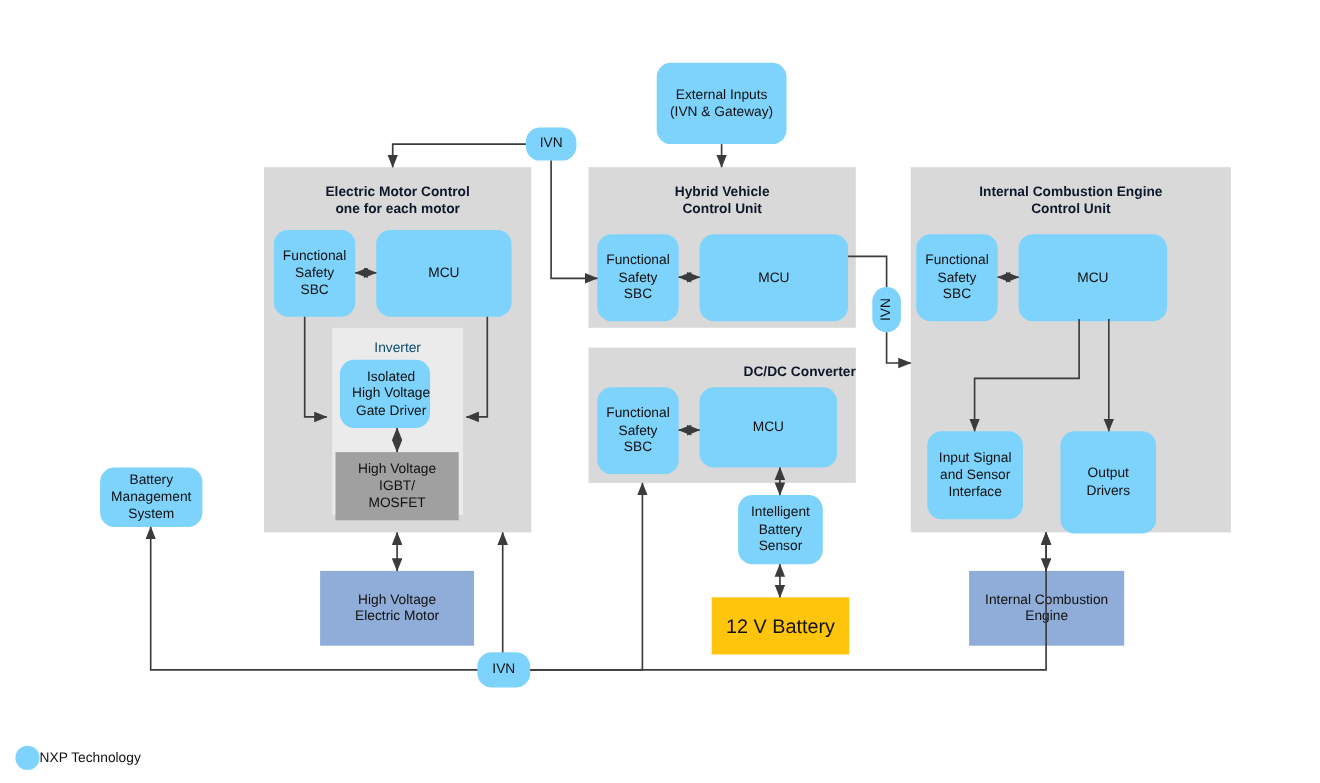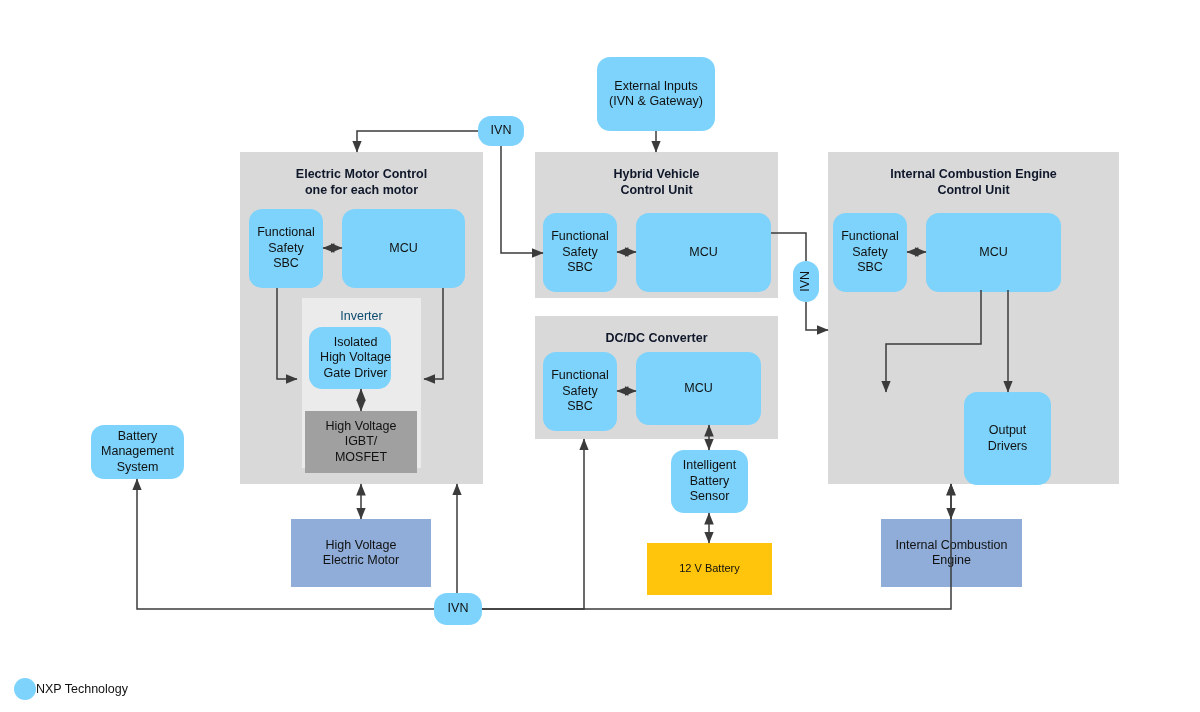--- a/index.html
+++ b/index.html
@@ -143,21 +143,21 @@
       <span class="lbl">Safety</span>
       <span class="lbl">SBC</span>
     </div>
   </div>
 
   <div class="node nxp" style="left:636px;top:213px;width:135px;height:79px;font-size:12.5px;">
     <span>MCU</span>
   </div>
 
   <div class="group" style="left:535px;top:316px;width:243px;height:123px;">
-    <div class="grp-title" style="top:14px;">
+    <div class="grp-title" style="top:14px;text-align:right;">
       <span class="lbl">DC/DC Converter</span>
     </div>
   </div>
 
   <div class="node nxp" style="left:543px;top:352px;width:74px;height:79px;font-size:12.5px;">
     <div>
       <span class="lbl">Functional</span>
       <span class="lbl">Safety</span>
       <span class="lbl">SBC</span>
     </div>
@@ -179,20 +179,27 @@
       <span class="lbl">Functional</span>
       <span class="lbl">Safety</span>
       <span class="lbl">SBC</span>
     </div>
   </div>
 
   <div class="node nxp" style="left:926px;top:213px;width:135px;height:79px;font-size:12.5px;">
     <span>MCU</span>
   </div>
 
+  <div class="node nxp" style="left:843px;top:392px;width:87px;height:80px;font-size:12.5px;">
+    <div>
+      <span class="lbl">Input Signal</span>
+      <span class="lbl">and Sensor</span>
+      <span class="lbl">Interface</span>
+    </div>
+  </div>
 
   <div class="node nxp" style="left:964px;top:392px;width:87px;height:93px;font-size:12.5px;">
     <div>
       <span class="lbl">Output</span>
       <span class="lbl">Drivers</span>
     </div>
   </div>
 
   <div class="node nxp" style="left:597px;top:57px;width:118px;height:74px;font-size:12.5px;">
     <div>
@@ -229,21 +236,21 @@
   </div>
 
   <div class="node nxp" style="left:671px;top:450px;width:77px;height:63px;font-size:12.5px;">
     <div>
       <span class="lbl">Intelligent</span>
       <span class="lbl">Battery</span>
       <span class="lbl">Sensor</span>
     </div>
   </div>
 
-  <div class="node amber" style="left:647px;top:543px;width:125px;height:52px;font-size:11px;">
+  <div class="node amber" style="left:647px;top:543px;width:125px;height:52px;font-size:18px;">
     <span>12 V Battery</span>
   </div>
 
   <div class="node blue" style="left:881px;top:519px;width:141px;height:68px;font-size:12.5px;">
     <div>
       <span class="lbl">Internal Combustion</span>
       <span class="lbl">Engine</span>
     </div>
   </div>
 

